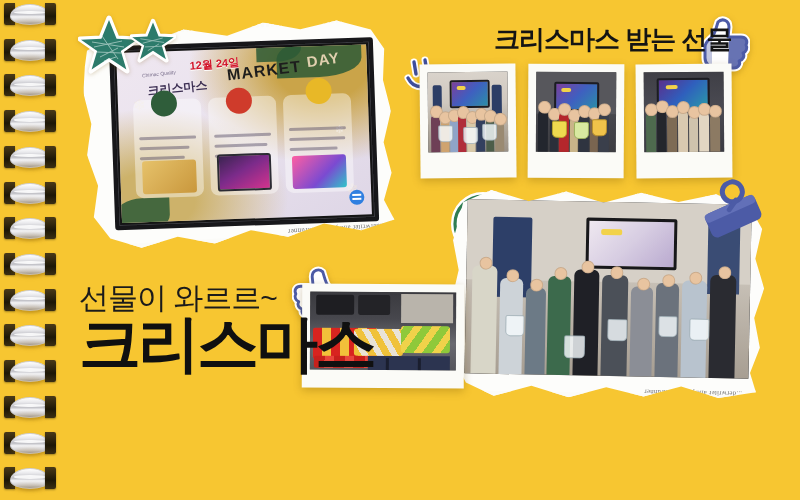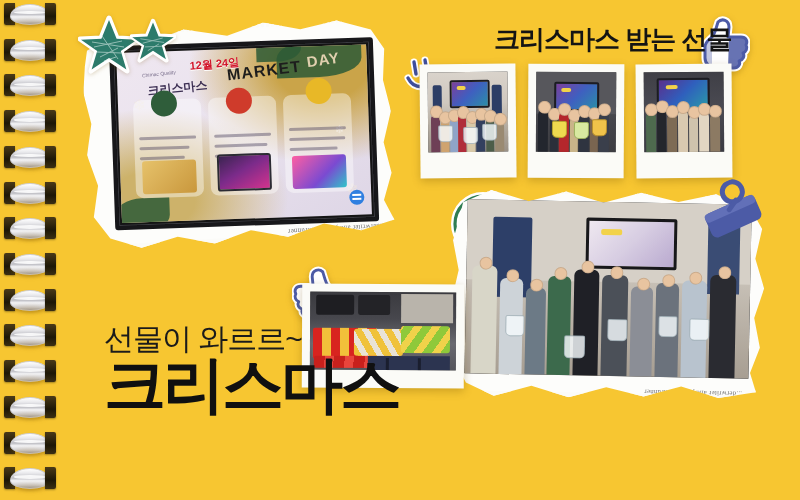--- a/index.html
+++ b/index.html
@@ -143,21 +143,21 @@
                       97% 32%,100% 46%,97% 60%,99% 74%,96% 86%,98% 95%,86% 98%,74% 93%,62% 98%,
                       50% 94%,38% 99%,26% 94%,14% 99%,5% 93%,1% 82%,3% 68%,0% 54%,2% 40%,0% 26%,2% 15%);
   }
 
   
   .doodle{position:absolute;}
   .star-doodle{filter:drop-shadow(0 1px 2px rgba(120,80,0,.25));}
   .thumbsup{filter:drop-shadow(0 2px 3px rgba(120,80,0,.30));}
 
   
-  #headline{position:absolute;left:104px;top:283px;z-index:25;margin-top:41px;}
+  #headline{position:absolute;left:79px;top:283px;z-index:25;}
   #headline .sub{
     font-size:30px;color:#1b1b1b;font-weight:400;letter-spacing:-1px;
     line-height:1;margin-bottom:2px;white-space:nowrap;
   }
   #headline .main{
     font-size:62px;color:#101010;font-weight:bold;letter-spacing:-3px;
     line-height:.95;white-space:nowrap;
   }
   #hdr-points{
     position:absolute;left:494px;top:22px;z-index:25;

